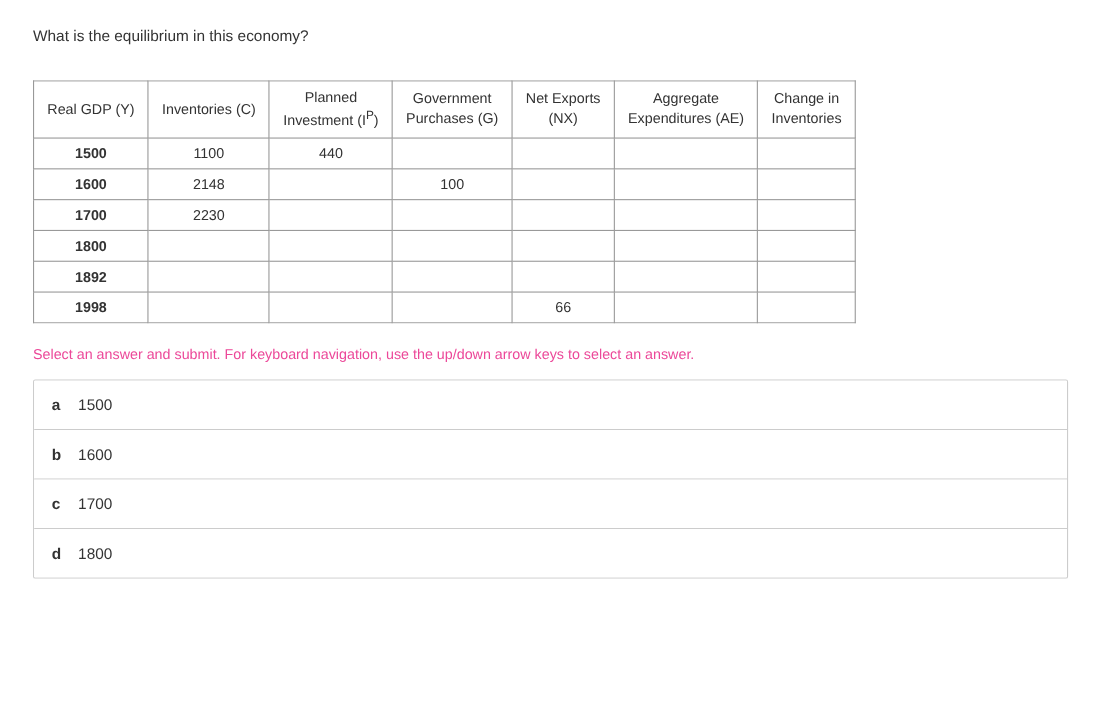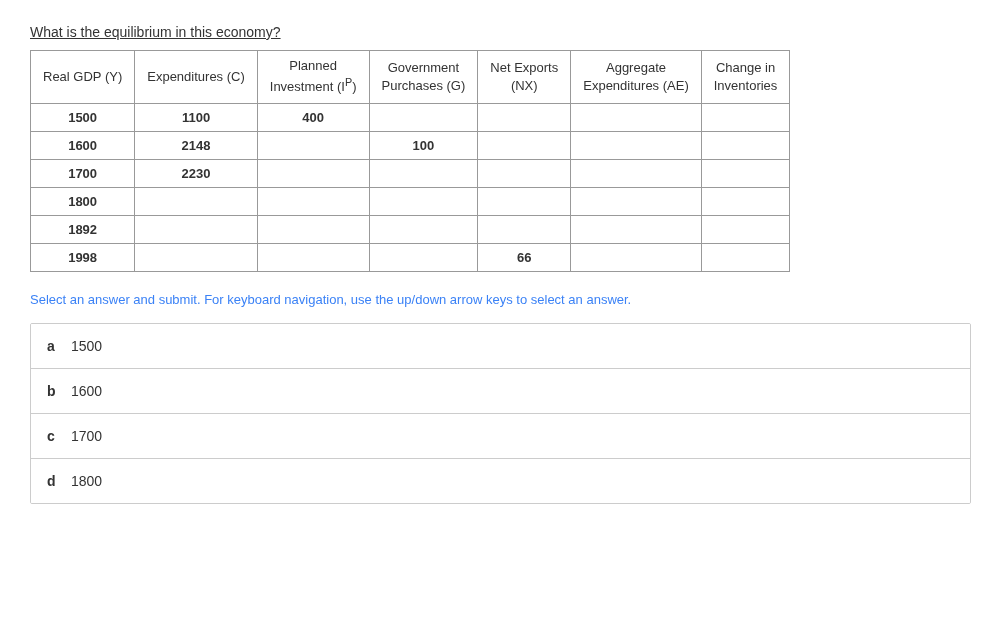--- a/index.html
+++ b/index.html
@@ -4,56 +4,54 @@
   <style>
     * { box-sizing: border-box; margin: 0; padding: 0; }
     body {
       background: #fff;
       font-family: Arial, sans-serif;
       font-size: 14px;
       color: #333;
       padding: 24px 30px;
     }
     .question {
-      margin-bottom: 10px;
+      margin-bottom: 33px;
       font-size: 14px;
-      text-decoration: underline;
     }
     .table-wrap {
       margin-bottom: 20px;
       overflow-x: auto;
     }
     table {
       border-collapse: collapse;
       width: auto;
       padding-left: 13px;
     }
     th, td {
       border: 1px solid #999;
       padding: 6px 12px;
       text-align: center;
       vertical-align: middle;
       font-size: 13px;
       min-width: 80px;
-      font-weight: bold;
     }
     th {
       background: #fff;
       font-weight: normal;
     }
     th.two-line {
       line-height: 1.4;
     }
     td.bold {
       font-weight: bold;
     }
     .instruction {
       font-size: 13px;
       margin-bottom: 16px;
-      color: #3b82f6;
+      color: #ec4899;
     }
     .answer-options {
       display: flex;
       flex-direction: column;
       gap: 0;
       border: 1px solid #ccc;
       border-radius: 2px;
       overflow: hidden;
       max-width: 960px;
     }
@@ -85,33 +83,33 @@
 </head>
 <body>
 
 <p class="question">What is the equilibrium in this economy?</p>
 
 <div class="table-wrap">
   <table>
     <thead>
       <tr class="header-row">
         <th>Real GDP (Y)</th>
-        <th>Expenditures (C)</th>
+        <th>Inventories (C)</th>
         <th class="two-line">Planned<br>Investment (I<sup>P</sup>)</th>
         <th class="two-line">Government<br>Purchases (G)</th>
         <th class="two-line">Net Exports<br>(NX)</th>
         <th class="two-line">Aggregate<br>Expenditures (AE)</th>
         <th class="two-line">Change in<br>Inventories</th>
       </tr>
     </thead>
     <tbody id="table-body">
     <tr>
           <td class="bold">1500</td>
           <td>1100</td>
-          <td>400</td>
+          <td>440</td>
           <td></td>
           <td></td>
           <td></td>
           <td></td>
         </tr>
         <tr>
           <td class="bold">1600</td>
           <td>2148</td>
           <td></td>
           <td>100</td>

